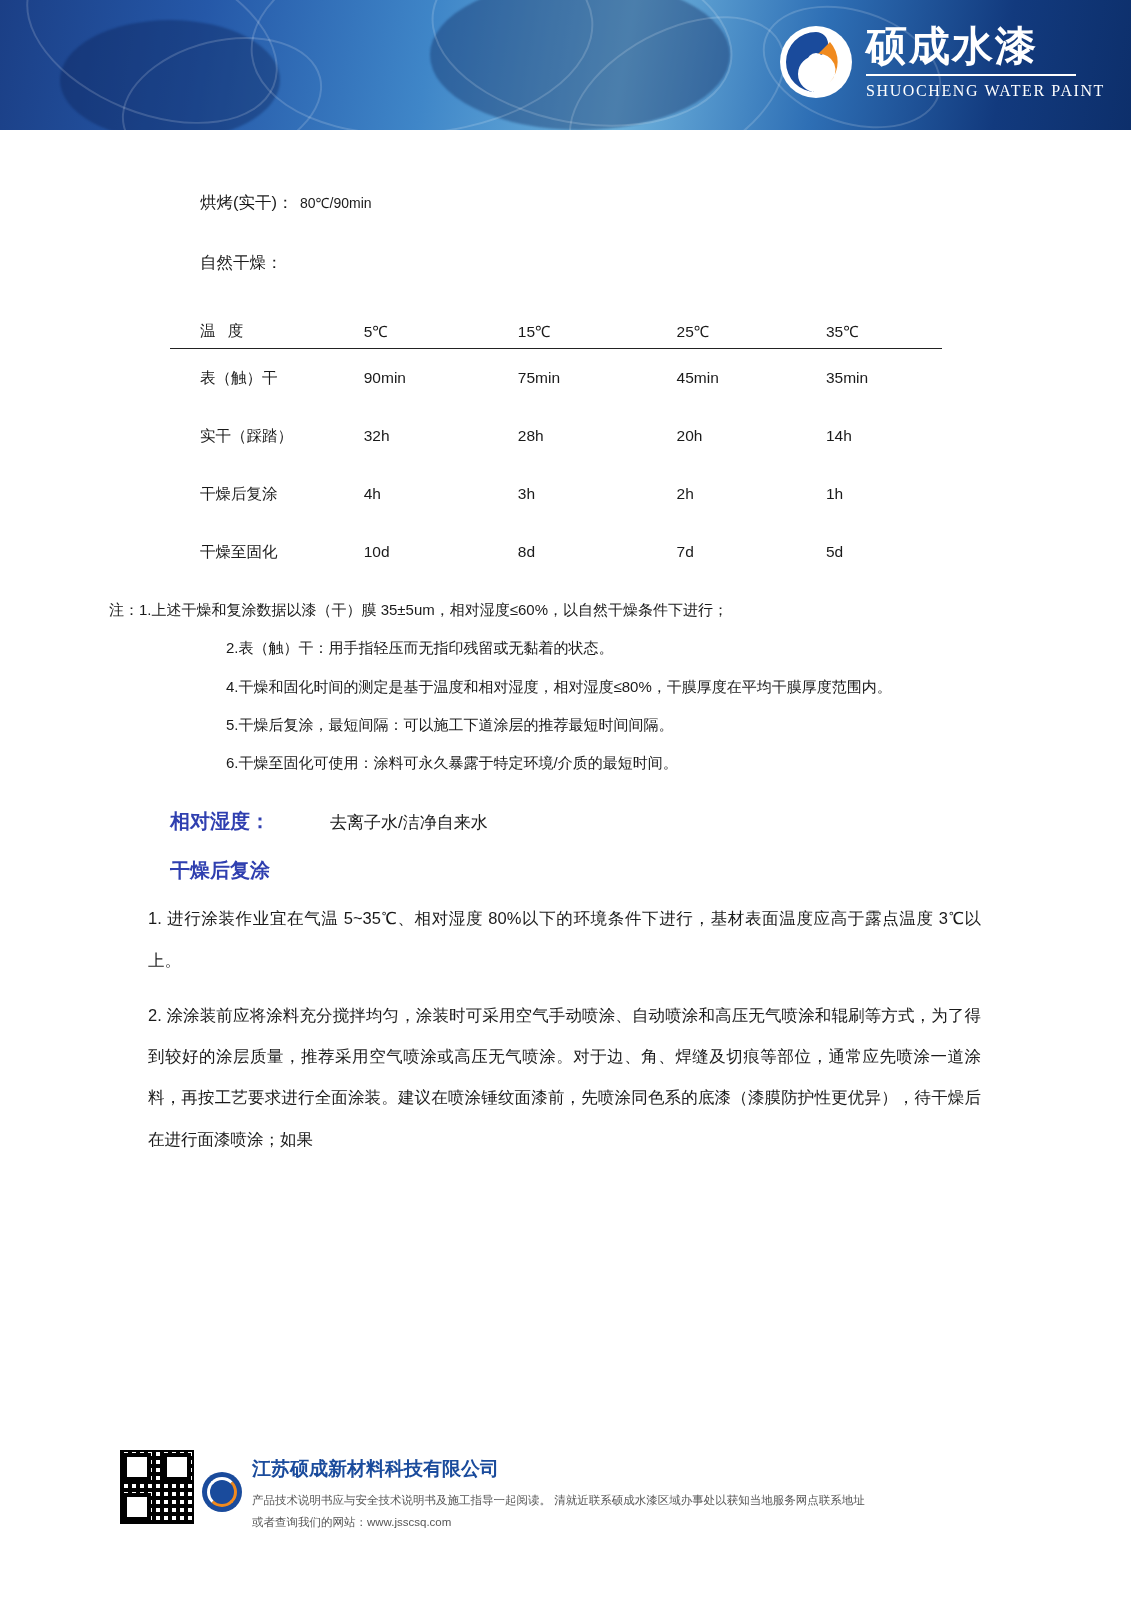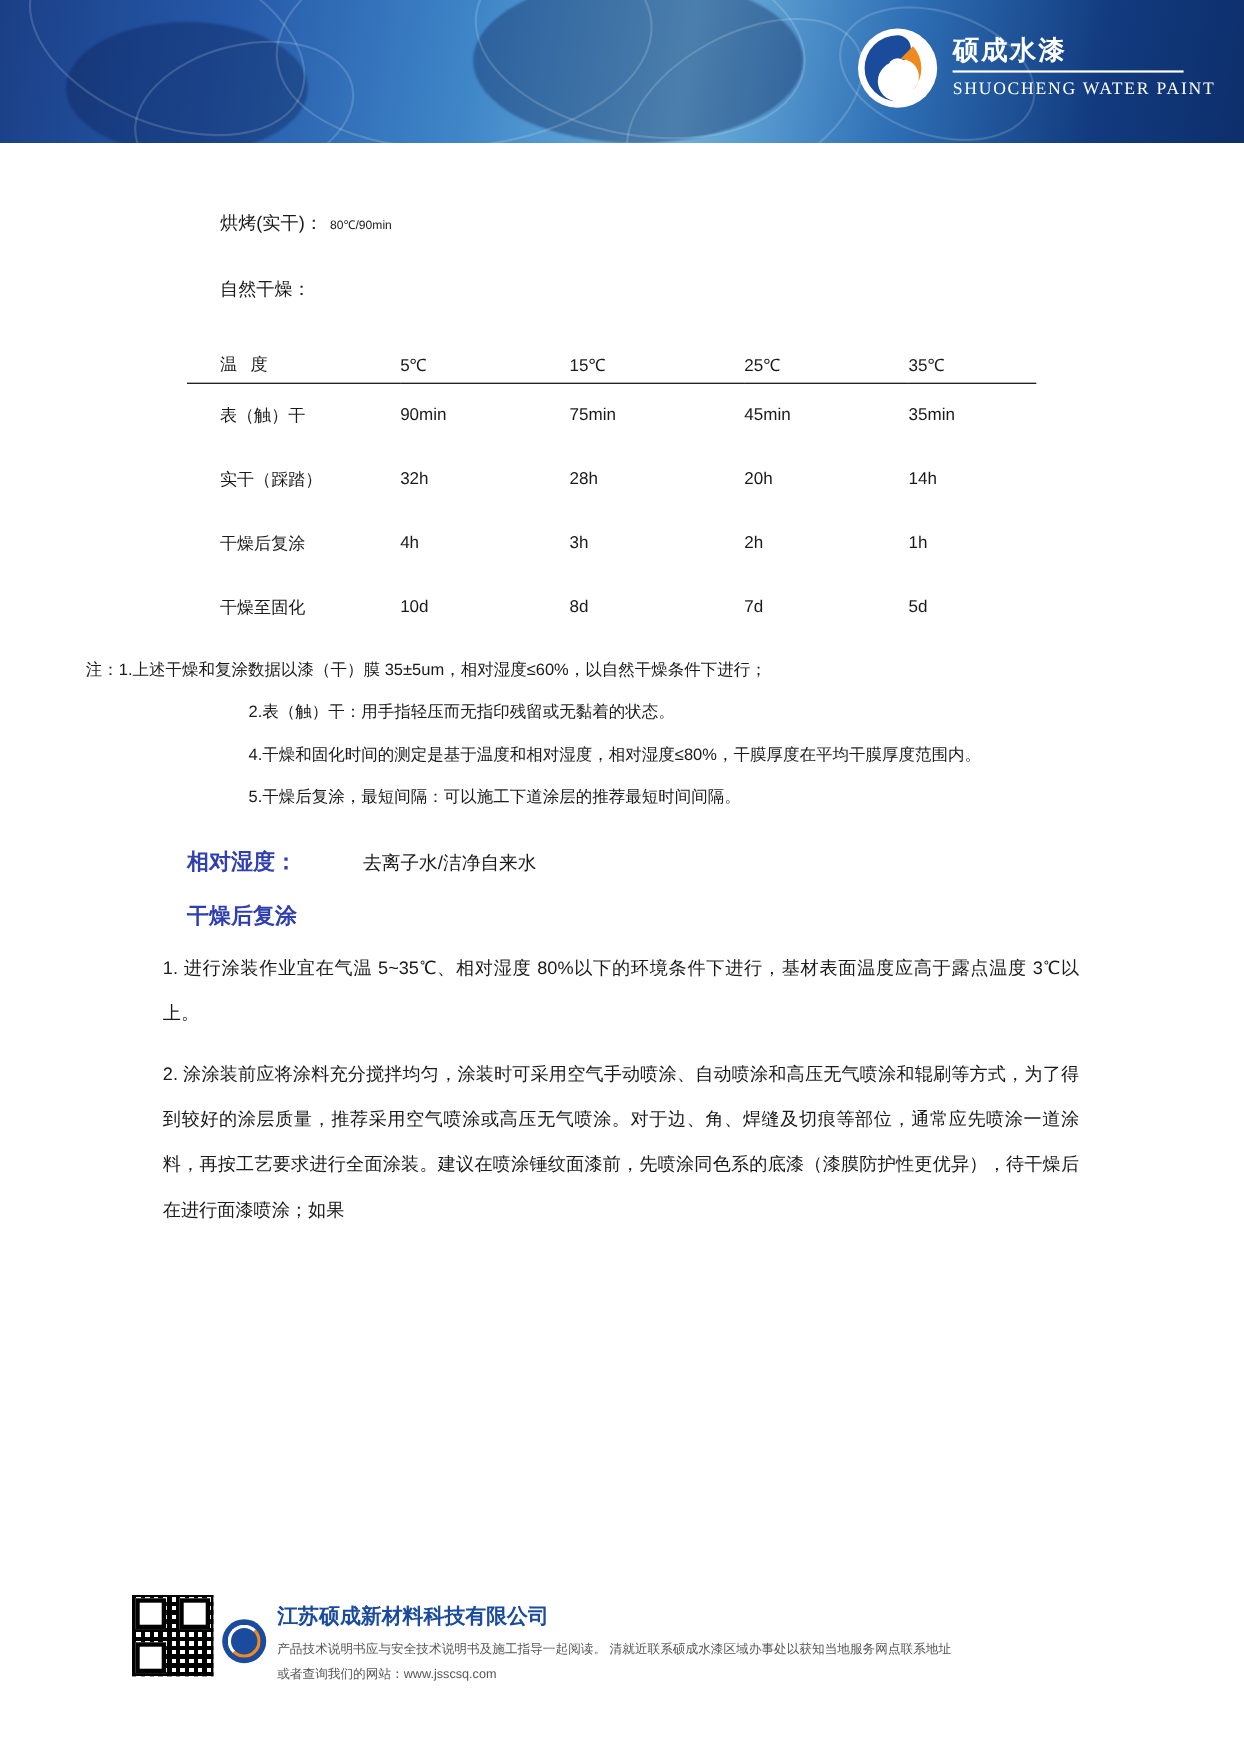--- a/index.html
+++ b/index.html
@@ -52,21 +52,21 @@
     align-items: center;
     gap: 12px;
   }
   .logo-mark {
     position: relative;
     width: 76px;
     height: 76px;
   }
   .logo-text-cn {
     color: #ffffff;
-    font-size: 24px;
+    font-size: 41px;
     font-weight: bold;
     letter-spacing: 2px;
     font-family: "Liberation Serif", serif;
     line-height: 1.1;
   }
   .logo-text-en {
     color: #ffffff;
     font-size: 16px;
     letter-spacing: 1.6px;
     font-family: "Liberation Serif", serif;
@@ -94,21 +94,21 @@
     margin: 0;
   }
   .label-col {
     width: 300px;
     padding-left: 200px;
     box-sizing: border-box;
     font-size: 16.5px;
     color: #1a1a1a;
   }
   .value-col {
-    font-size: 11px;
+    font-size: 14px;
     color: #1a1a1a;
   }
 
   .spacer-1 { height: 62px; }
   .spacer-2 { height: 38px; }
 
   
   .dry-table {
     margin: 34px 0 0 170px;
     width: 772px;
@@ -142,21 +142,21 @@
     margin: 10px 0 0 0;
     font-size: 15px;
     color: #1a1a1a;
   }
   .note {
     margin: 0 0 0 0;
     padding: 0 60px 0 176px;
     line-height: 2.55;
     text-indent: 0;
   }
-  .note.first { padding-left: 78px; }
+  .note.first { padding-left: 109px; }
   .note.sub { padding-left: 226px; }
 
   .sect-title {
     color: #2f3fb0;
     font-size: 20px;
     font-weight: bold;
     margin: 22px 0 0 170px;
   }
   .tool-row {
     display: flex;
@@ -345,20 +345,21 @@
         <td class="c4">5d</td>
       </tr>
     </tbody>
   </table>
 
   <div class="notes">
     <div class="note first">注：1.上述干燥和复涂数据以漆（干）膜 35±5um，相对湿度≤60%，以自然干燥条件下进行；</div>
     <div class="note sub">2.表（触）干：用手指轻压而无指印残留或无黏着的状态。</div>
     <div class="note sub">4.干燥和固化时间的测定是基于温度和相对湿度，相对湿度≤80%，干膜厚度在平均干膜厚度范围内。</div>
     <div class="note sub">5.干燥后复涂，最短间隔：可以施工下道涂层的推荐最短时间间隔。</div>
+    <div class="note sub">6.干燥至固化可使用：涂料可永久暴露于特定环境/介质的最短时间。</div>
   </div>
 
   <div class="tool-row">
     <div class="tool-title">相对湿度：</div>
     <div class="tool-value">去离子水/洁净自来水</div>
   </div>
 
   <div class="sect-title">干燥后复涂</div>
 
   <div class="para">1.  进行涂装作业宜在气温 5~35℃、相对湿度 80%以下的环境条件下进行，基材表面温度应高于露点温度 3℃以上。</div>

